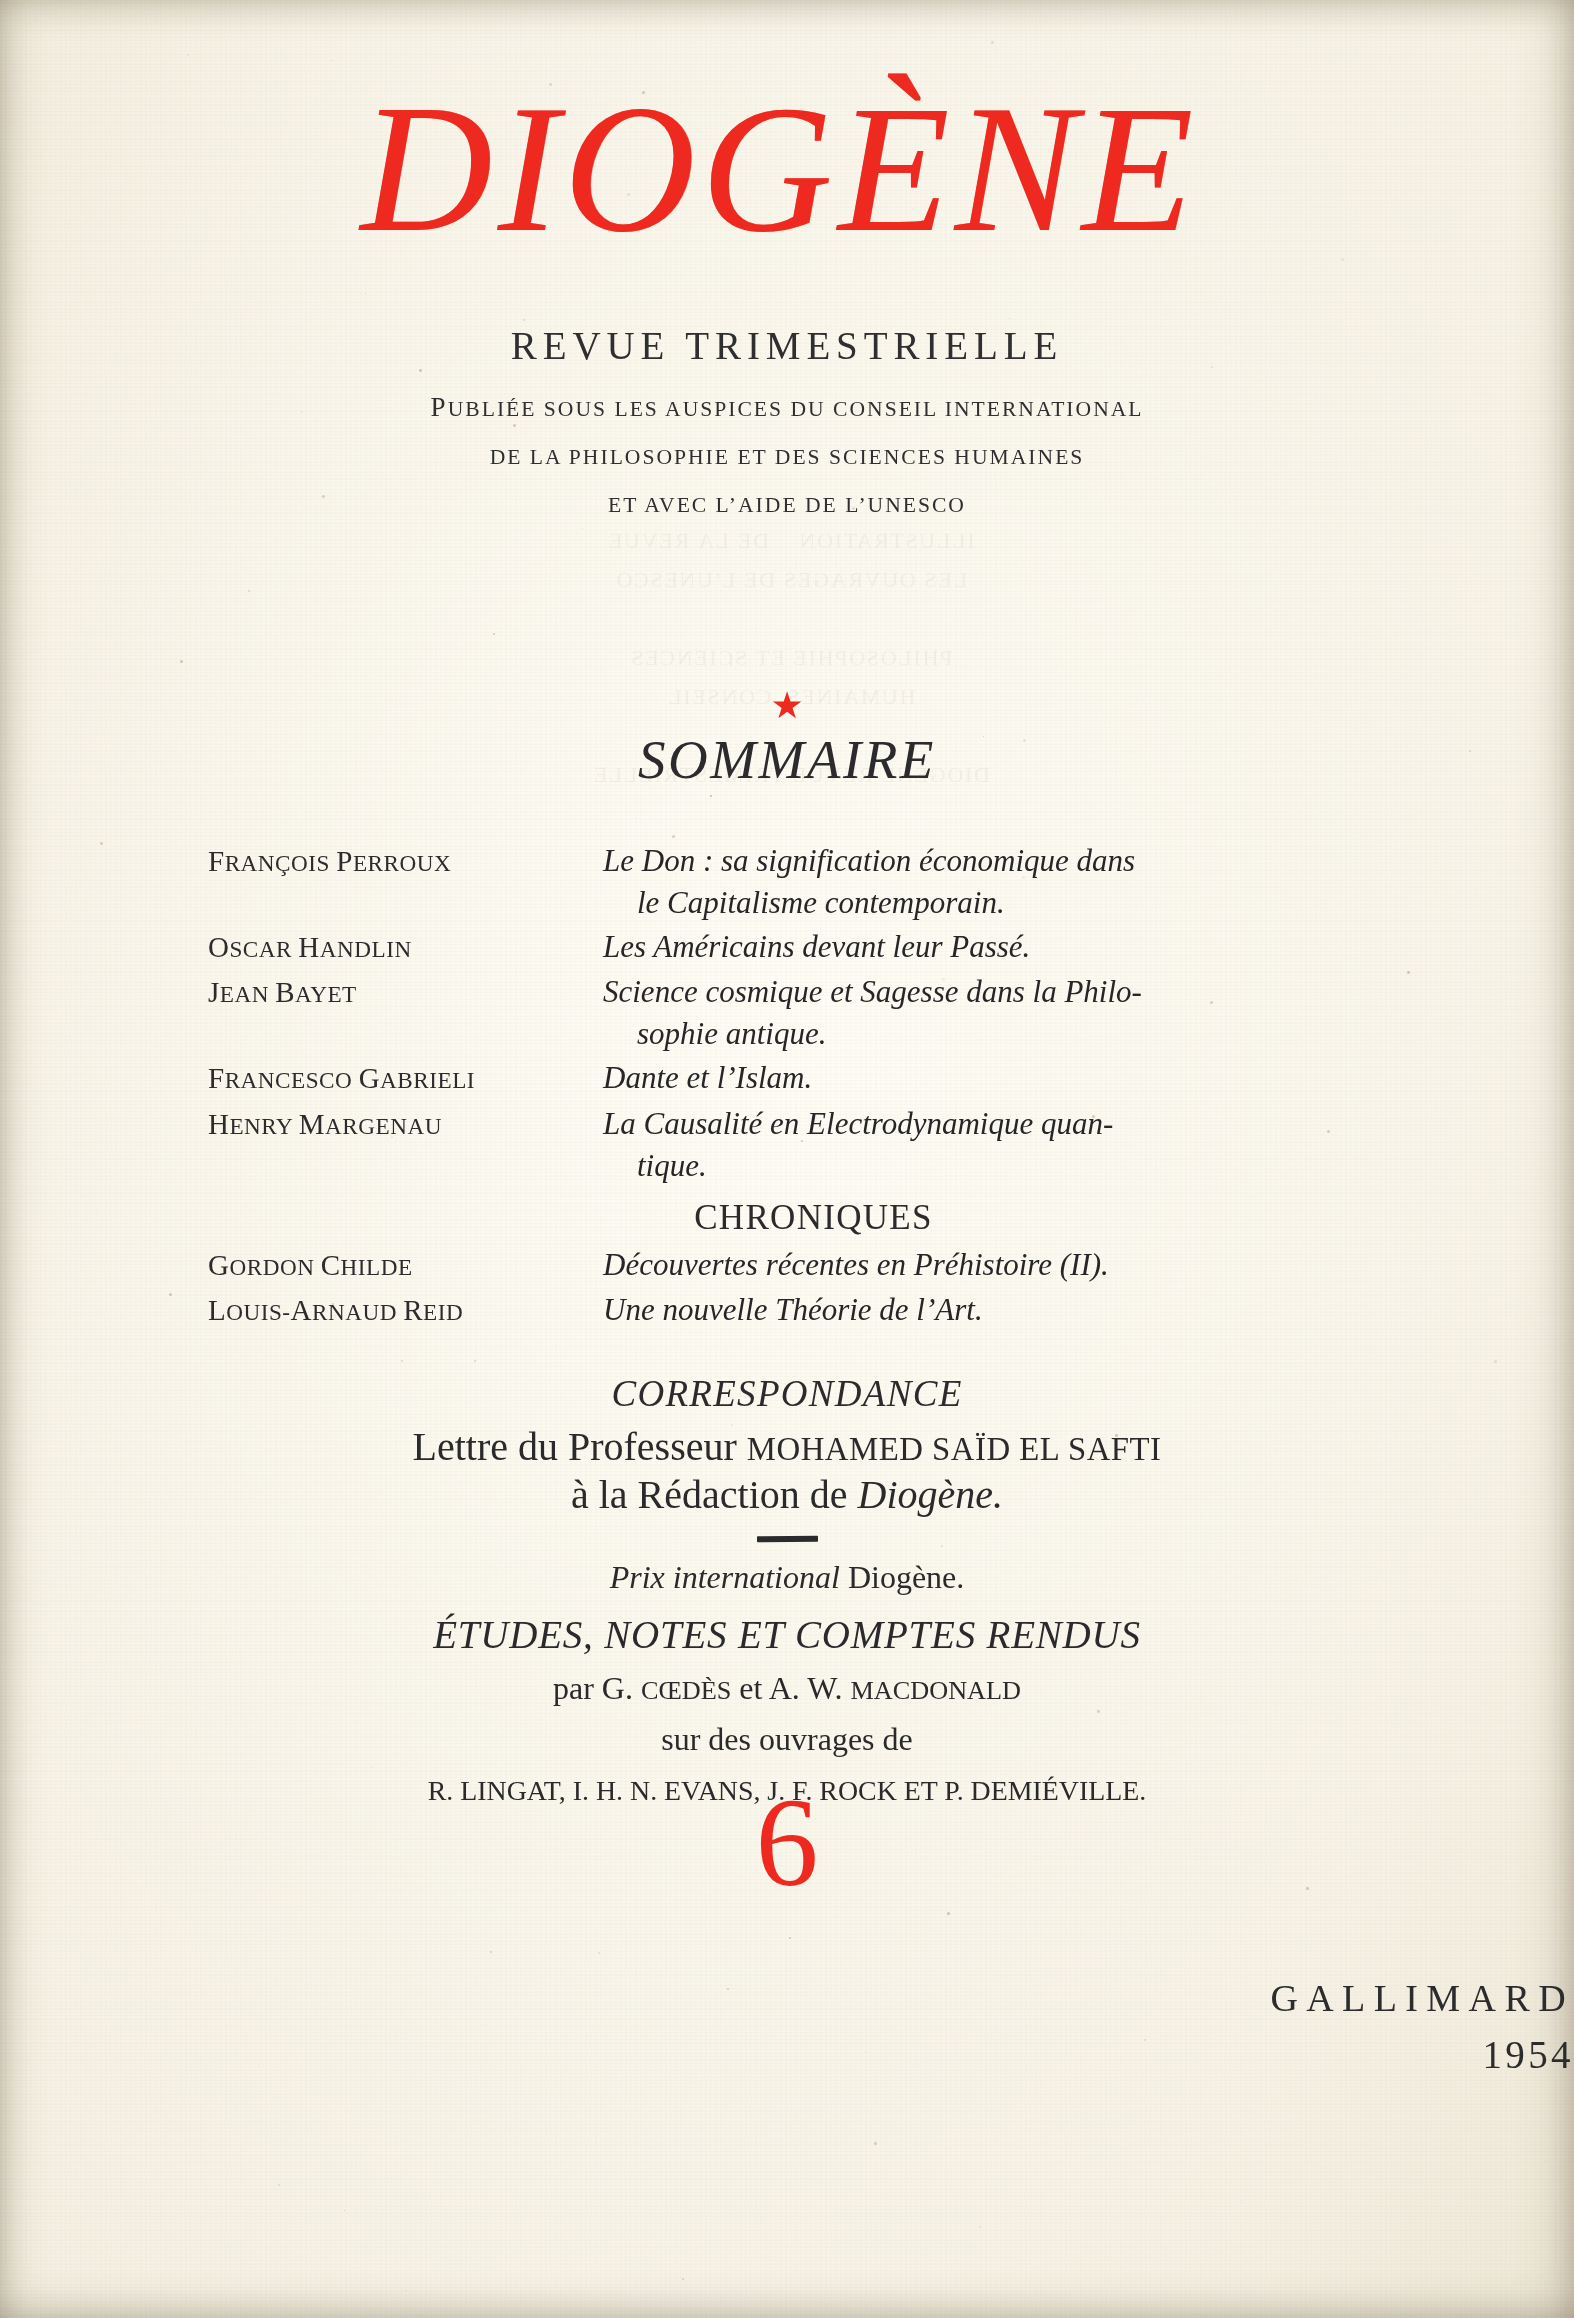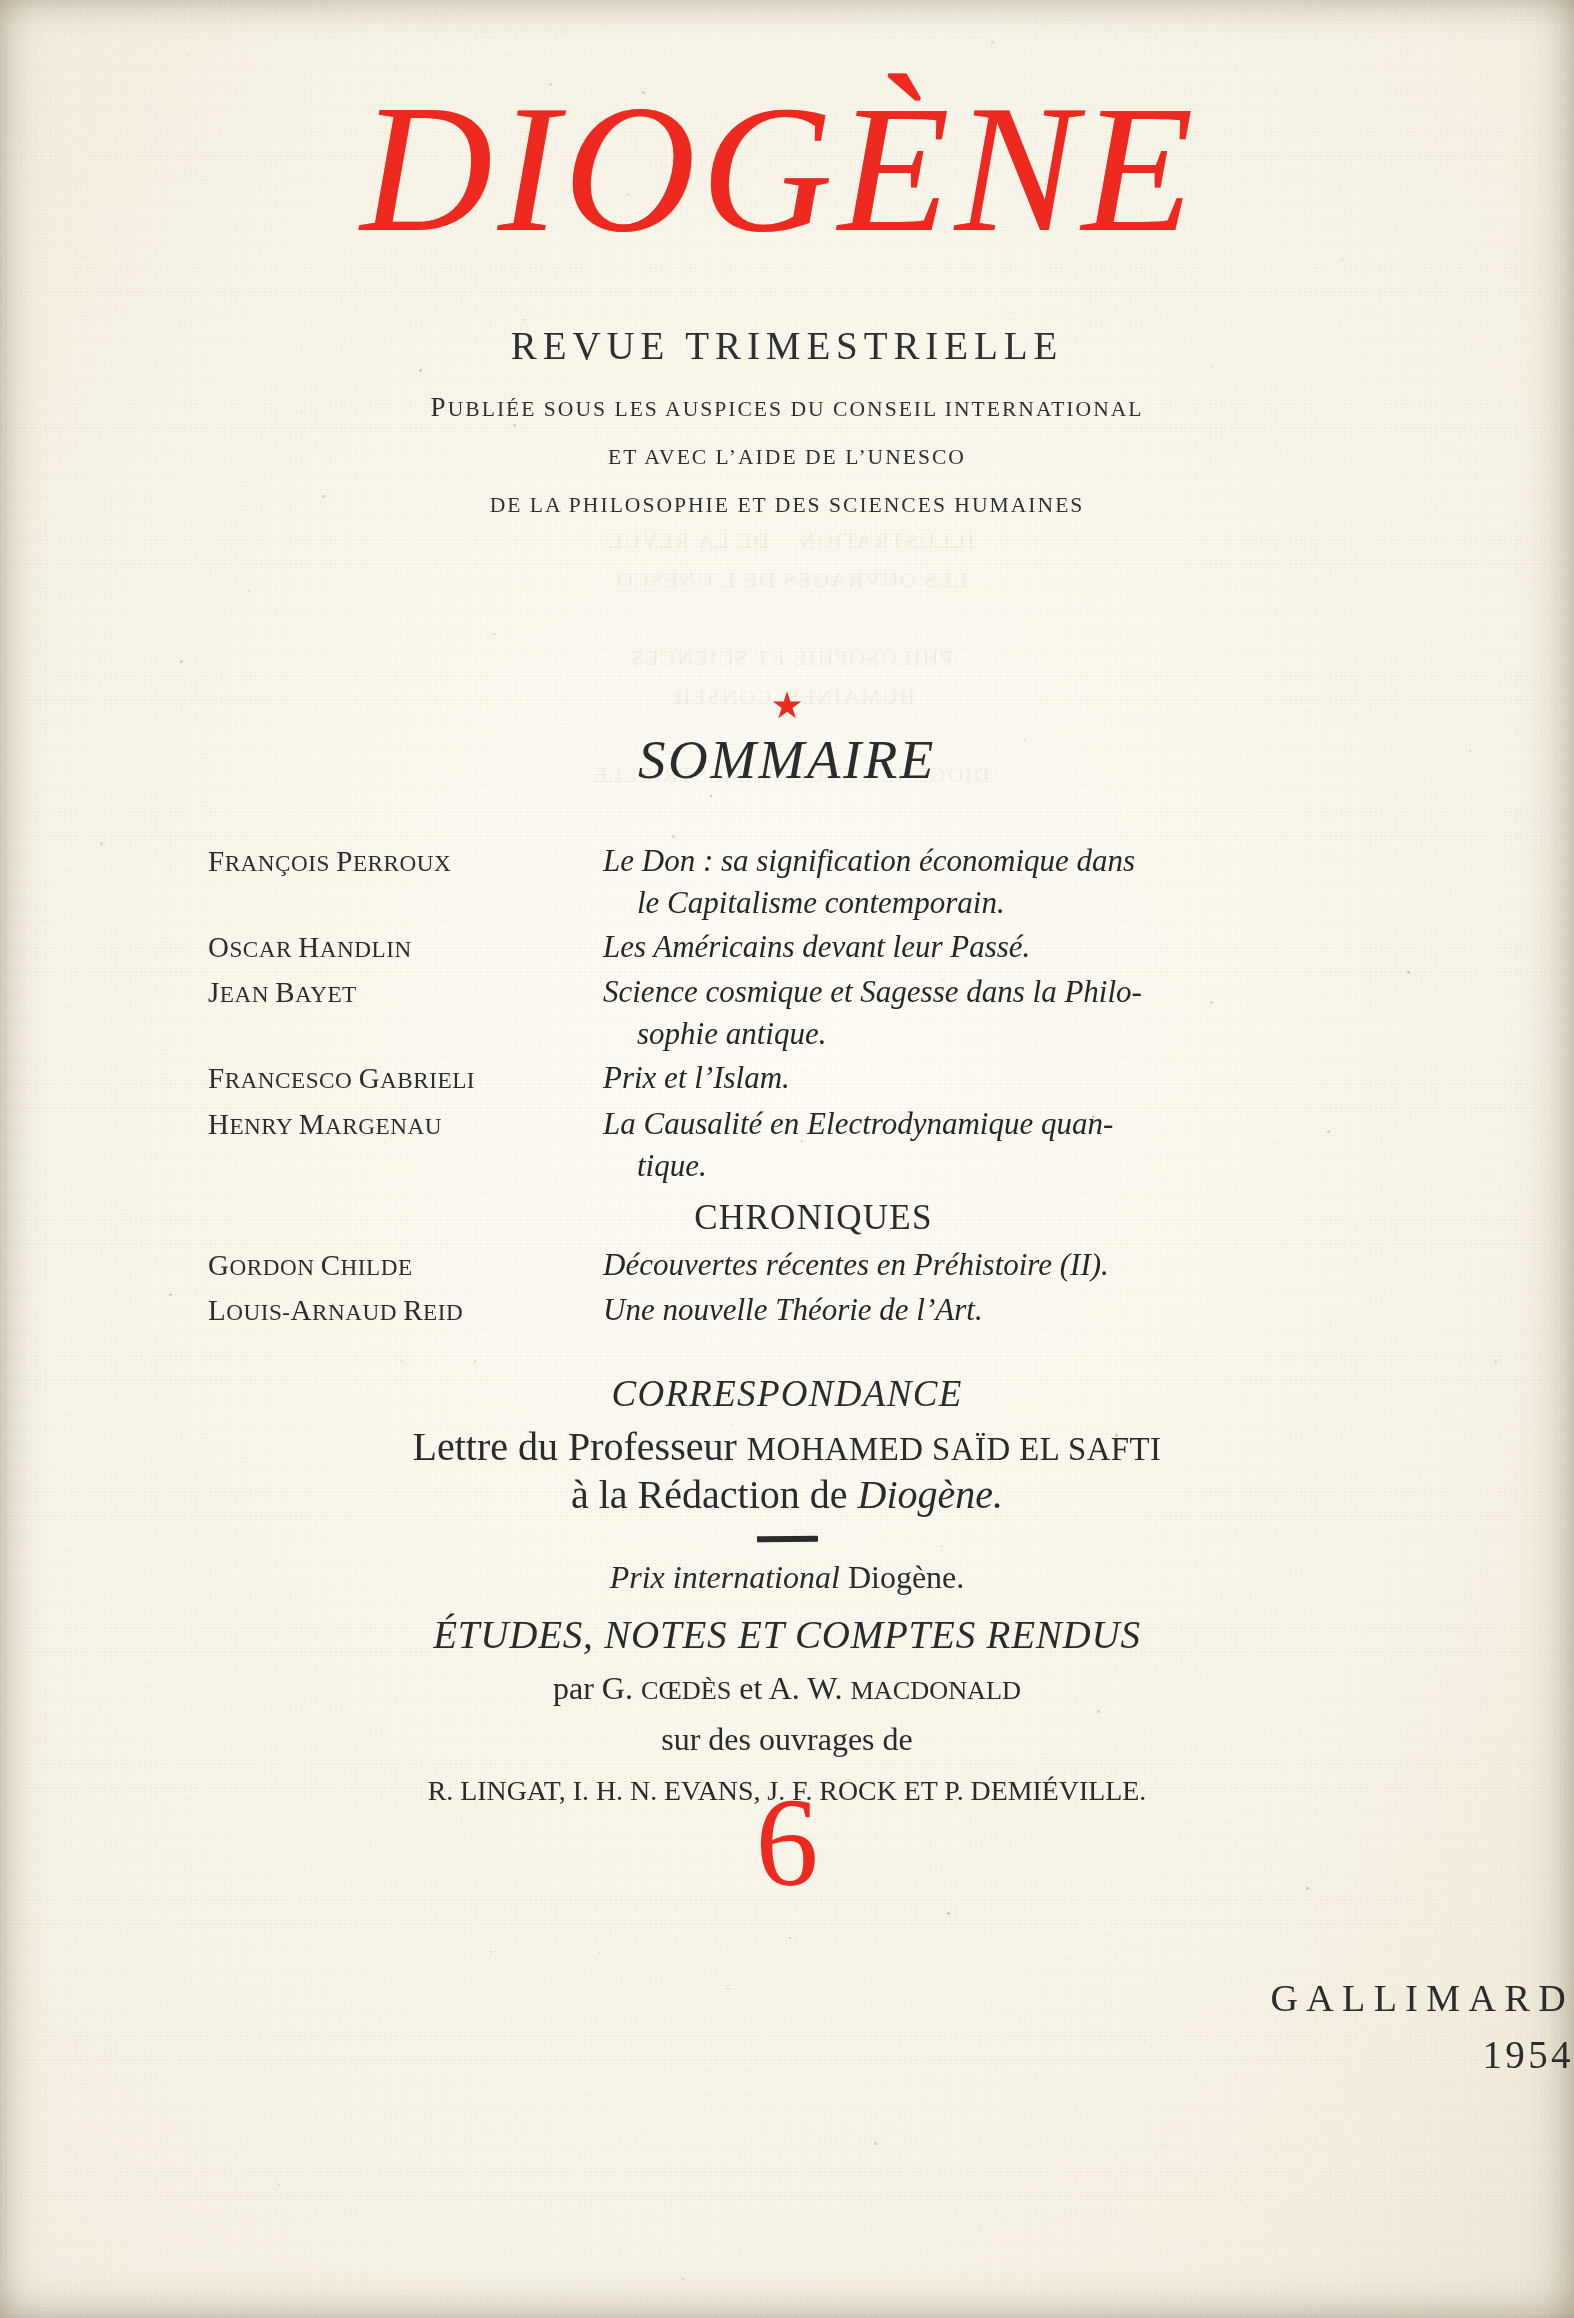--- a/index.html
+++ b/index.html
@@ -310,22 +310,22 @@
 
 <div class="sheet">
 
   <div class="masthead">
     <h1 class="journal-title">DIOGÈNE</h1>
   </div>
 
   <div class="subtitle-block">
     <div class="revue-line">REVUE TRIMESTRIELLE</div>
     <div class="auspice-line"><span>P</span><span class="sc">ubliée sous les auspices du conseil international</span></div>
+    <div class="auspice-line"><span class="sc">de la philosophie et des sciences humaines</span></div>
     <div class="auspice-line"><span class="sc">et avec l’aide de l’unesco</span></div>
-    <div class="auspice-line"><span class="sc">de la philosophie et des sciences humaines</span></div>
   </div>
 
   <div class="star-rule">
     <span class="star">★</span>
   </div>
 
   <div class="sommaire-head">SOMMAIRE</div>
 
   <div class="contents">
 
@@ -339,21 +339,21 @@
       <div class="title"><span>Les Américains devant leur Passé.</span></div>
     </div>
 
     <div class="entry">
       <div class="author"><span>J</span><span class="sc">ean </span><span>B</span><span class="sc">ayet</span></div>
       <div class="title"><span>Science cosmique et Sagesse dans la Philo-</span><span class="cont">sophie antique.</span></div>
     </div>
 
     <div class="entry">
       <div class="author"><span>F</span><span class="sc">rancesco </span><span>G</span><span class="sc">abrieli</span></div>
-      <div class="title"><span>Prix et l’Islam.</span></div>
+      <div class="title"><span>Dante et l’Islam.</span></div>
     </div>
 
     <div class="entry">
       <div class="author"><span>H</span><span class="sc">enry </span><span>M</span><span class="sc">argenau</span></div>
       <div class="title"><span>La Causalité en Electrodynamique quan-</span><span class="cont">tique.</span></div>
     </div>
 
     <div class="section-head">CHRONIQUES</div>
 
     <div class="entry">

